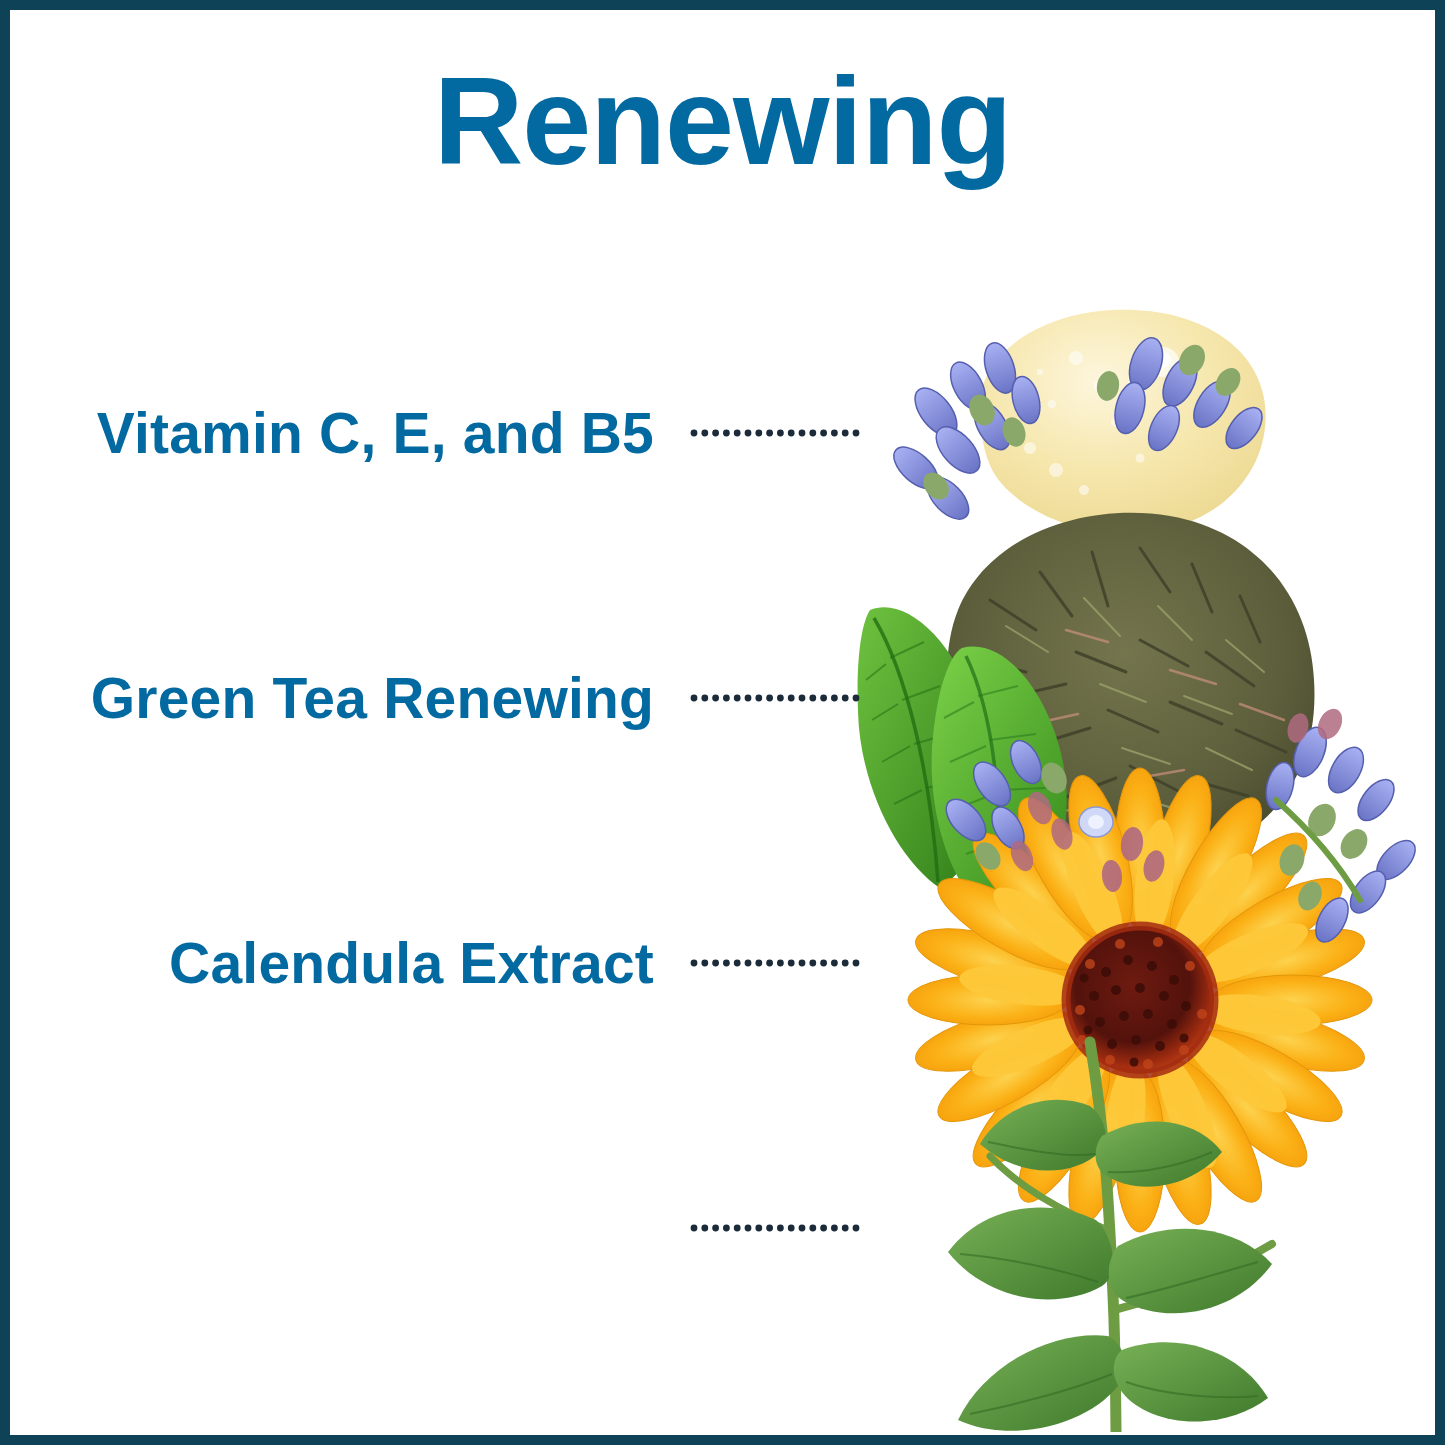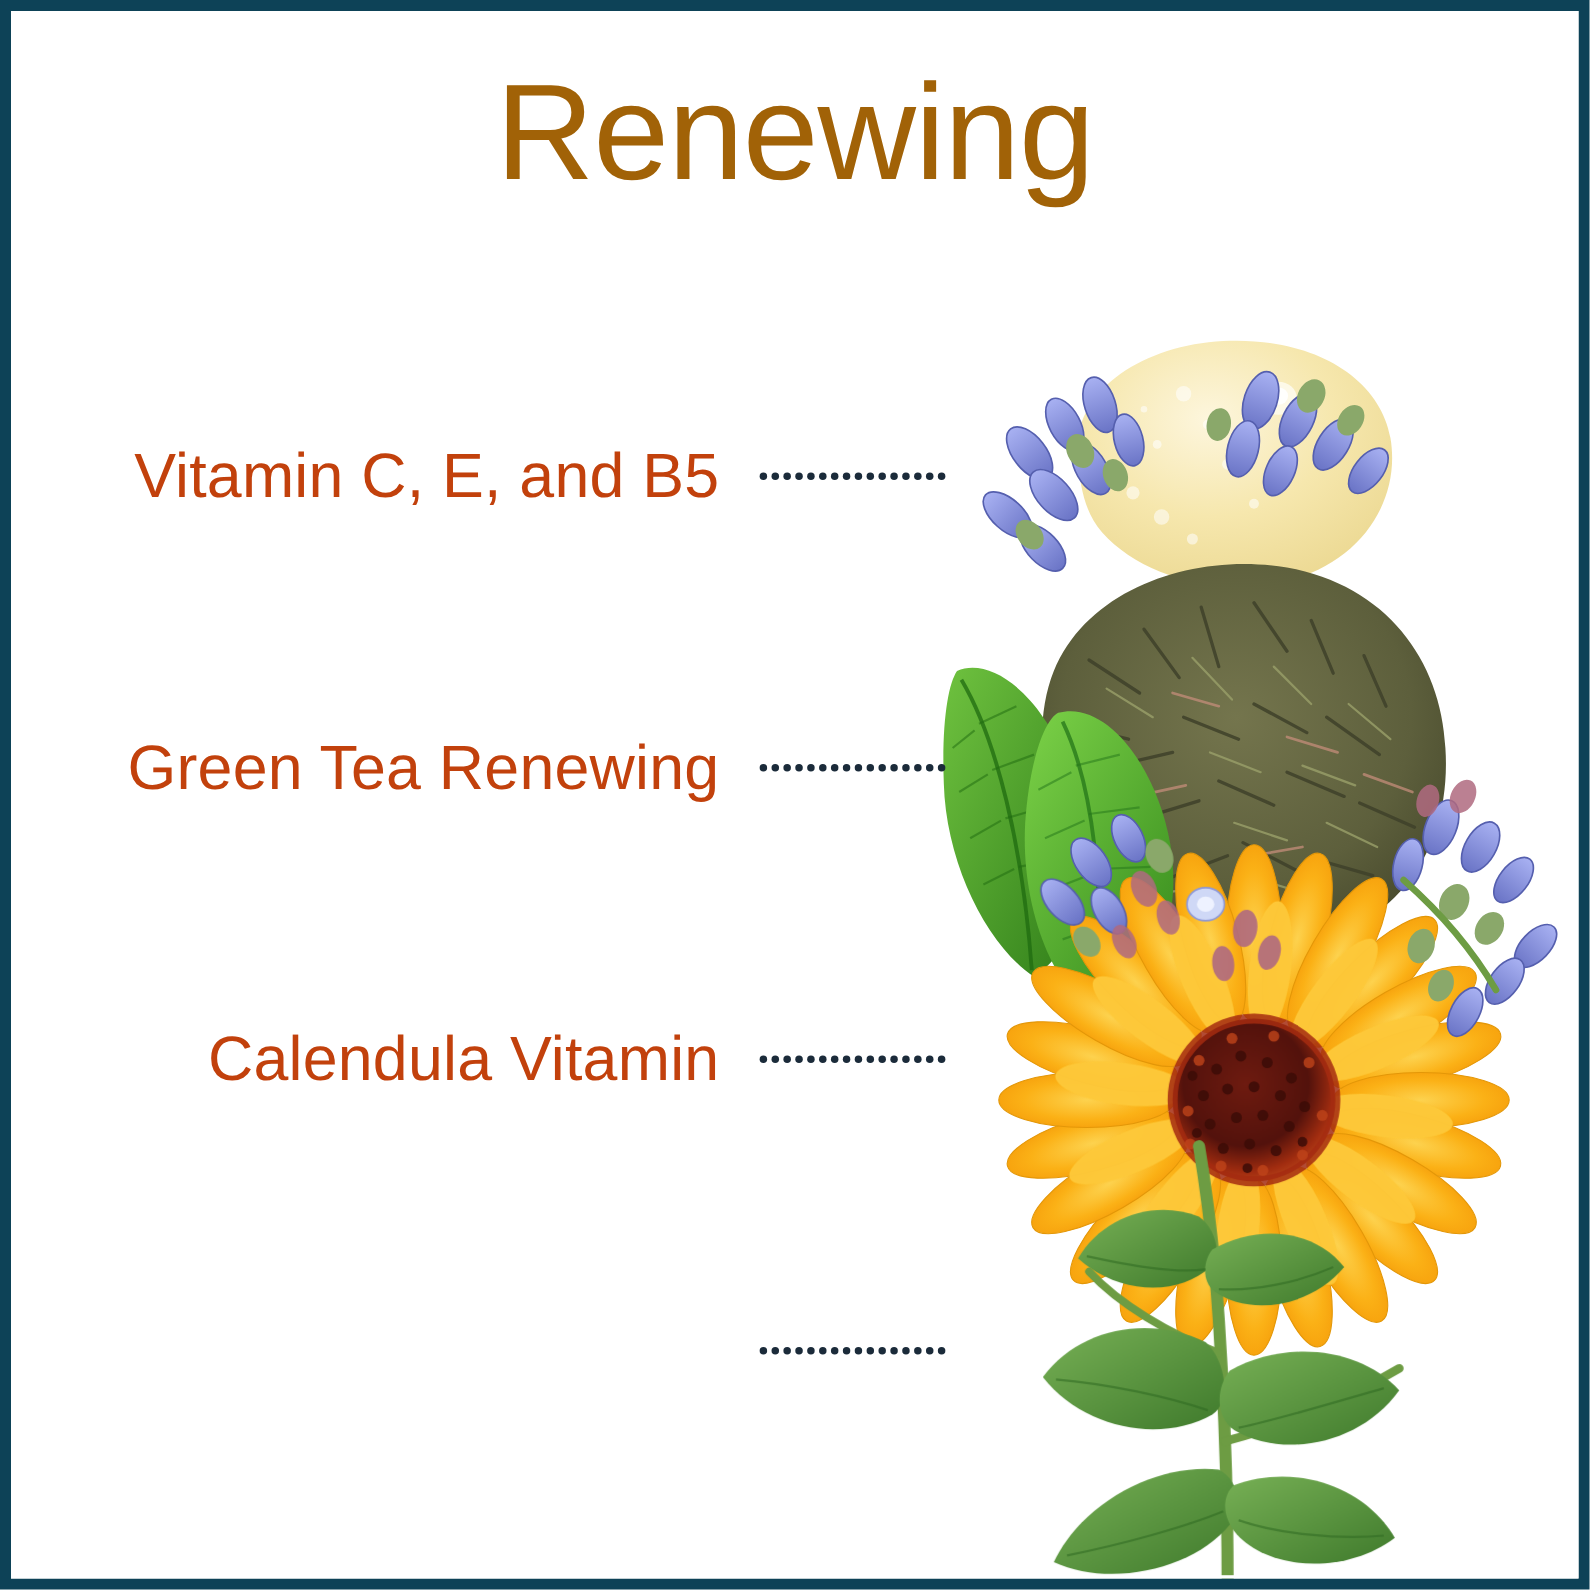--- a/index.html
+++ b/index.html
@@ -33,22 +33,22 @@
     z-index: 41;
   }
 
   
   .title {
     position: absolute;
     left: 0;
     right: 0;
     top: 56px;
     text-align: center;
-    color: #a16207;
-    font-weight: 400;
+    color: #0369a1;
+    font-weight: 700;
     font-size: 124px;
     line-height: 1.06;
     letter-spacing: -1px;
     z-index: 10;
   }
   .title .line { display: block; }
 
   
   .list {
     position: absolute;
@@ -59,23 +59,23 @@
   }
   .row {
     display: flex;
     align-items: center;
     justify-content: flex-end;
     height: 70px;
     margin-bottom: 195px;
   }
   .row:last-child { margin-bottom: 0; }
   .row-label {
-    color: #c2410c;
+    color: #0369a1;
     font-size: 57px;
-    font-weight: 400;
+    font-weight: 700;
     letter-spacing: 0.2px;
     white-space: nowrap;
     text-align: left;
   }
   .dots {
     width: 170px;
     margin-left: 36px;
     flex: 0 0 auto;
     display: block;
     height: 10px;
@@ -145,21 +145,21 @@
             <circle cx="122.8" cy="5" r="3.4"></circle>
           <circle cx="133.6" cy="5" r="3.4"></circle>
             <circle cx="144.4" cy="5" r="3.4"></circle>
             <circle cx="155.2" cy="5" r="3.4"></circle>
           <circle cx="166" cy="5" r="3.4"></circle>
         </g>
       </svg>
     </div>
 
     <div class="row">
-      <span class="row-label">Calendula Vitamin</span>
+      <span class="row-label">Calendula Extract</span>
       <svg class="dots" viewBox="0 0 170 10" xmlns="http://www.w3.org/2000/svg">
         <g fill="#1b2b3a">
           <circle cx="4" cy="5" r="3.4"></circle>
             <circle cx="14.8" cy="5" r="3.4"></circle>
             <circle cx="25.6" cy="5" r="3.4"></circle>
           <circle cx="36.4" cy="5" r="3.4"></circle>
             <circle cx="47.2" cy="5" r="3.4"></circle>
             <circle cx="58" cy="5" r="3.4"></circle>
           <circle cx="68.8" cy="5" r="3.4"></circle>
             <circle cx="79.6" cy="5" r="3.4"></circle>

